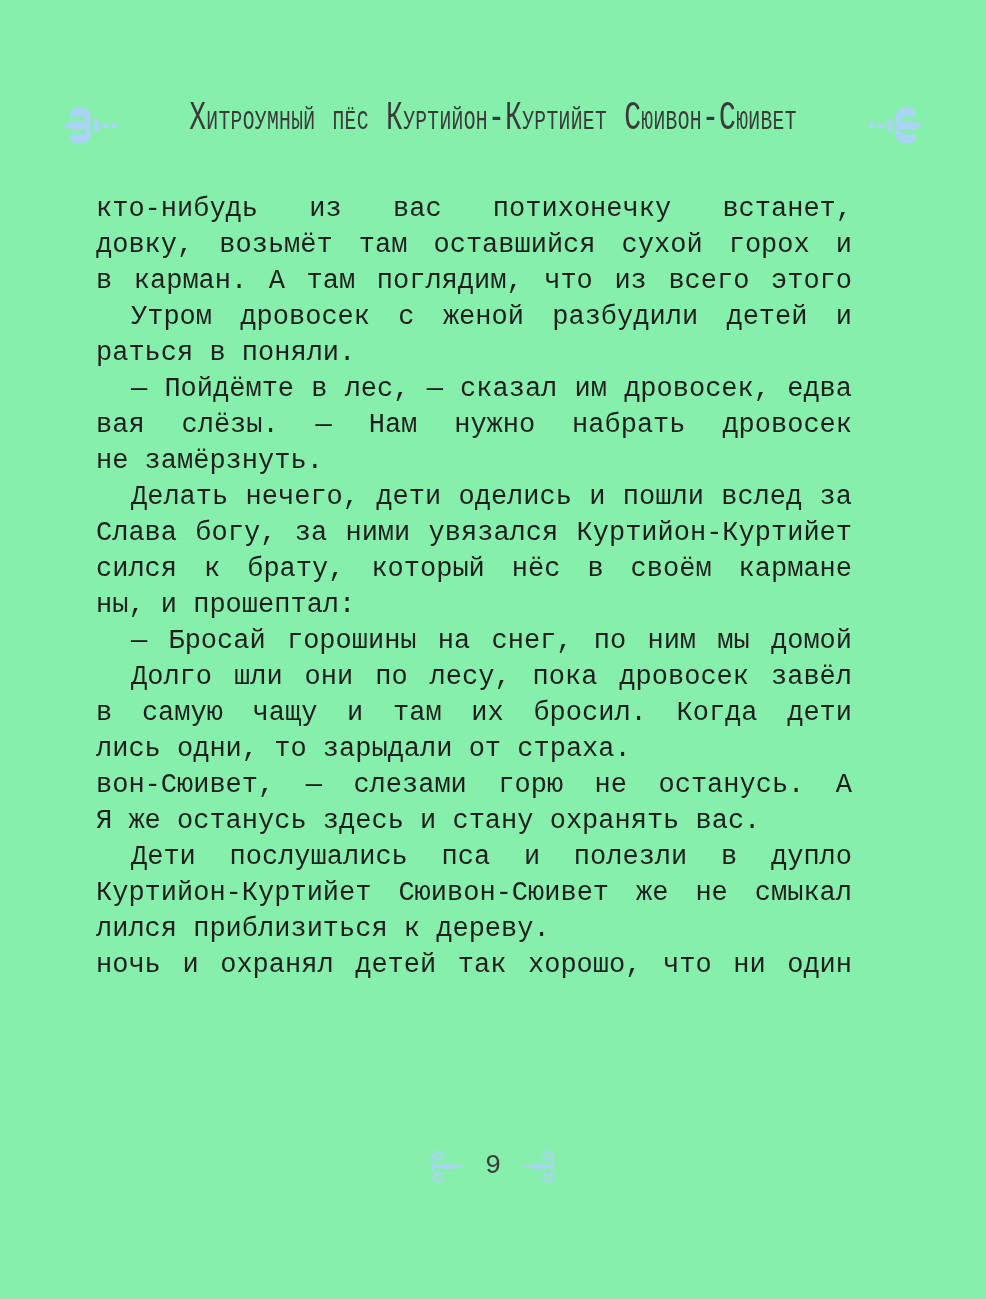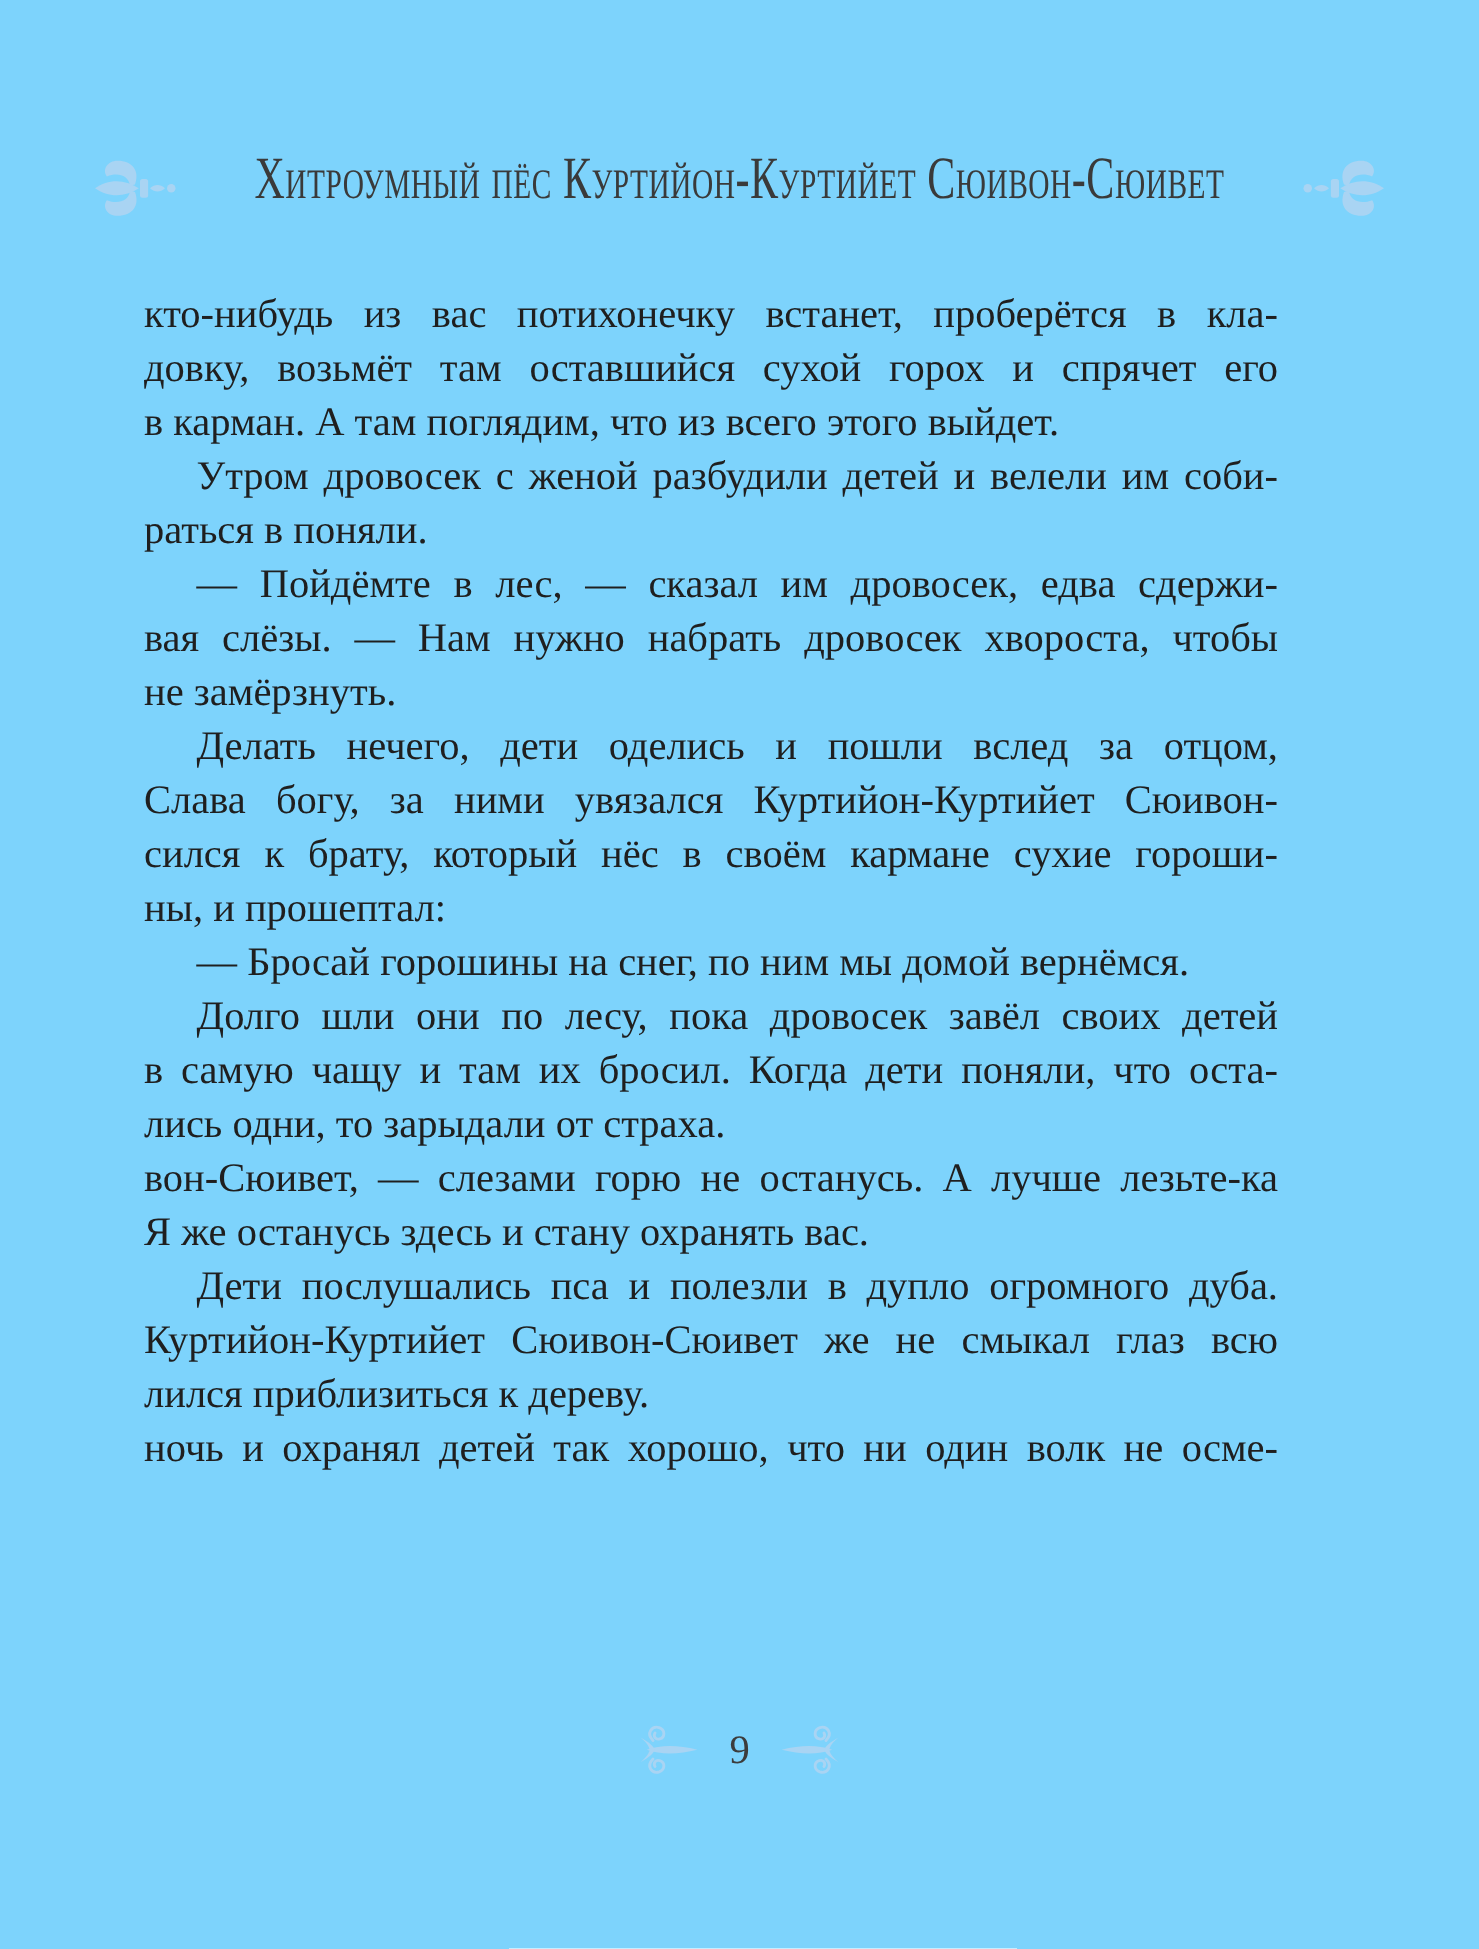--- a/index.html
+++ b/index.html
@@ -5,23 +5,23 @@
   :root{
     --accent:#a9d4f3;
     --ink:#1f1f1f;
     --title-ink:#3a3a3a;
   }
   *{margin:0;padding:0;box-sizing:border-box;}
   html,body{background:#ffffff;}
   .page{
     position:relative;
     width:986px;height:1299px;
-    background:#7dd3fc;
+    background:#86efac;
     overflow:hidden;
-    font-family:Liberation Serif, serif;
+    font-family:Liberation Mono, monospace;
     color:var(--ink);
   }
   
   .header{position:absolute;top:0;left:0;width:986px;height:170px;}
   .title-wrap{
     position:absolute;top:97px;left:0;width:986px;
     text-align:center;white-space:nowrap;
   }
   .title{
     display:inline-block;

